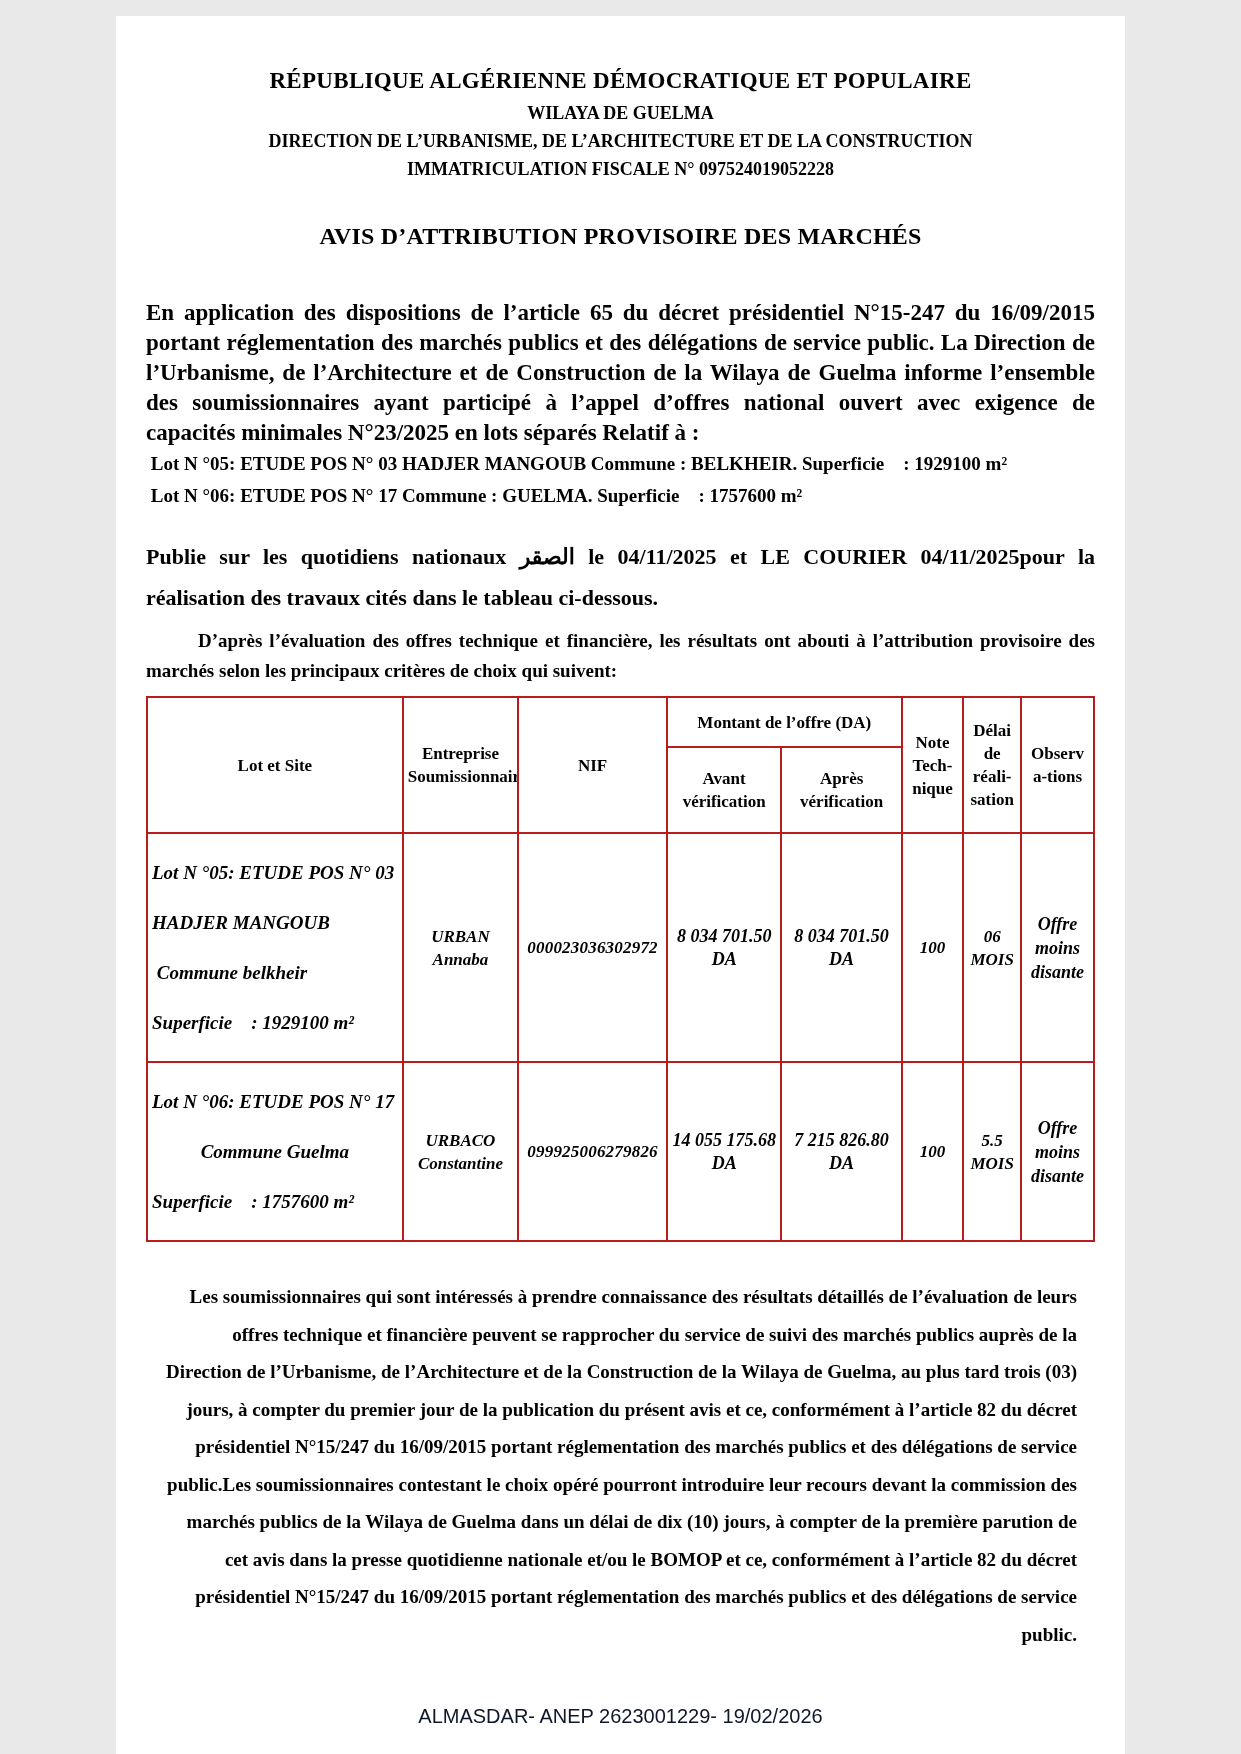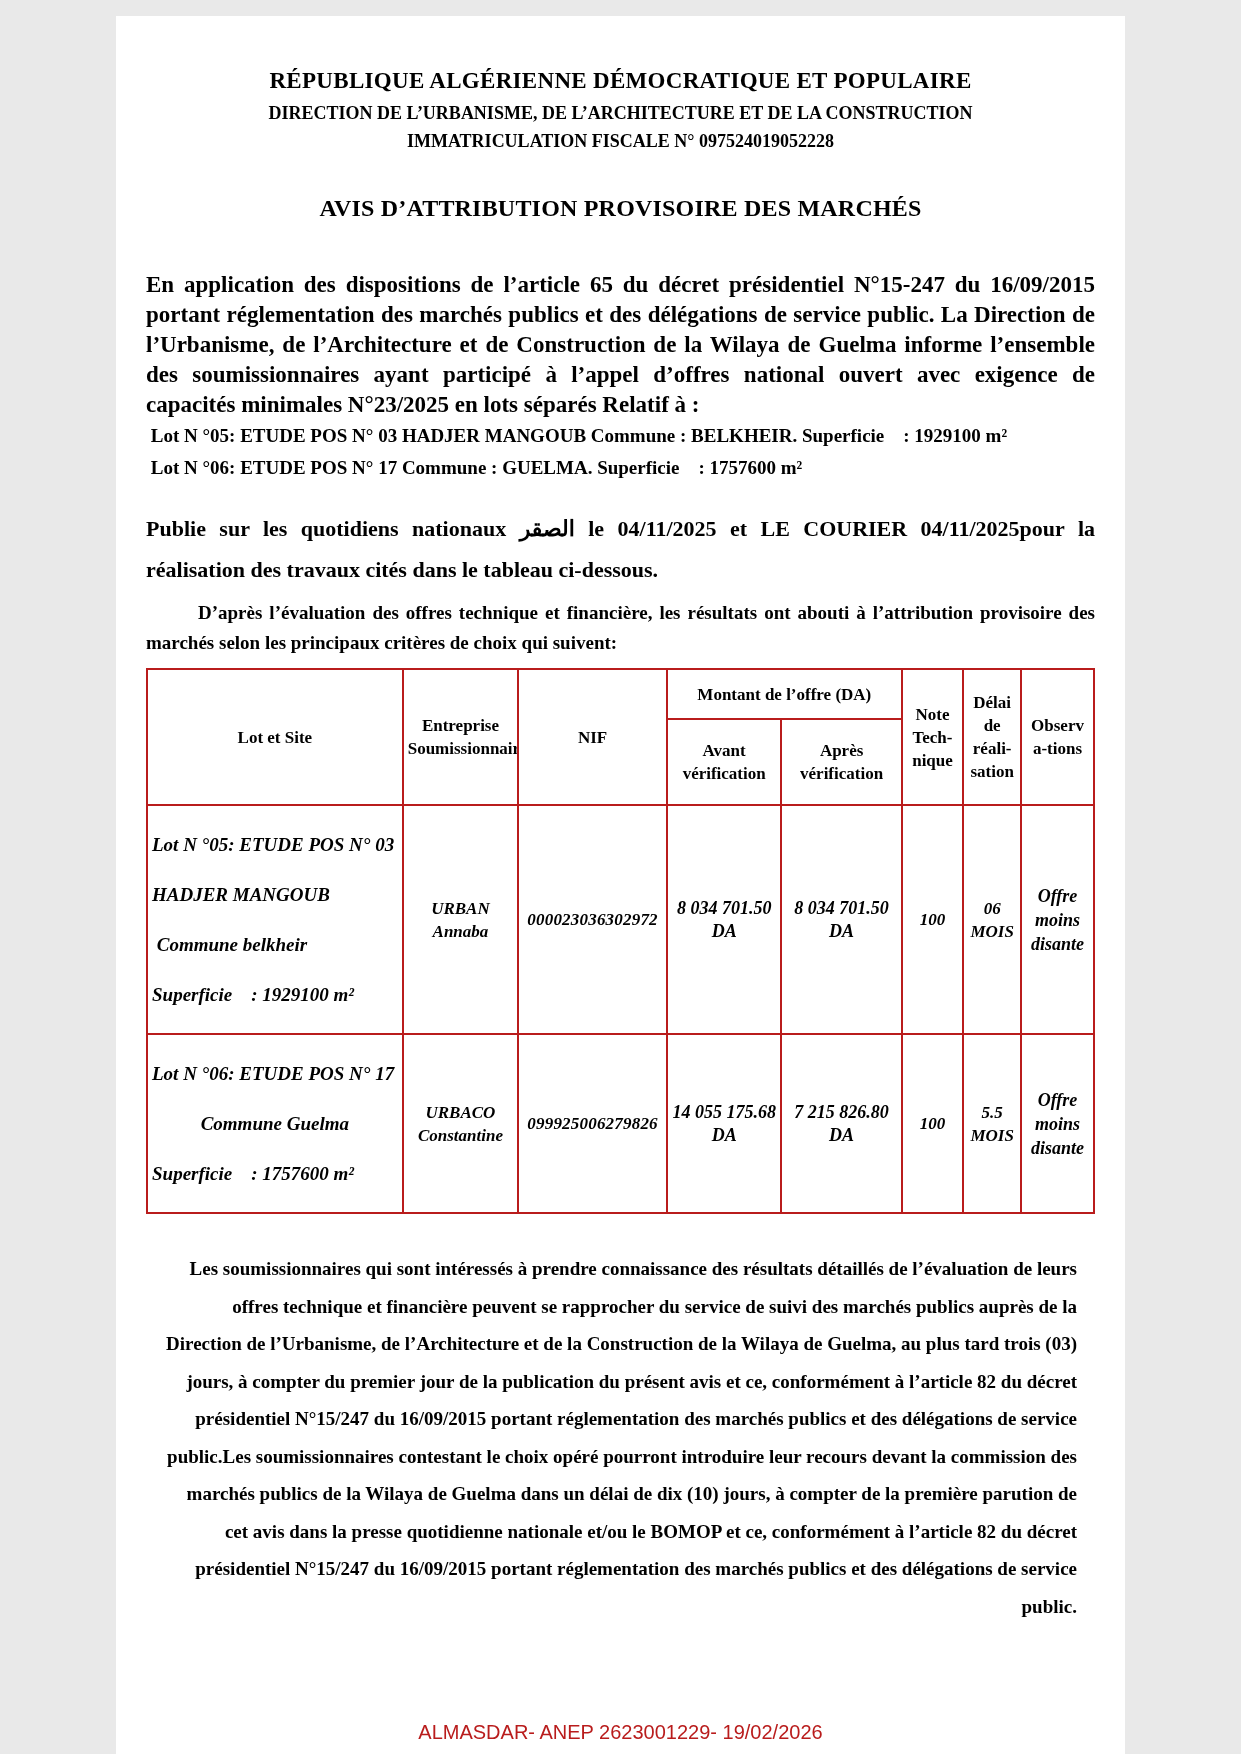--- a/index.html
+++ b/index.html
@@ -85,36 +85,37 @@
     padding: 0 18px;
     font-size: 19px;
     line-height: 37.5px;
     text-align: right;
     text-indent: 0;
   }
   
   .footer {
     position: absolute;
     left: 0;
-    bottom: 26px;
+    bottom: 42px;
     width: 100%;
     text-align: center;
     font-family: "Liberation Sans", "DejaVu Sans", sans-serif;
     font-weight: normal;
     font-size: 20px;
-    color: #b91c1c;
+    color: #0f172a;
   }
 </style>
 </head>
 <body>
 
 <div class="page">
 
   <div class="letterhead">
     <div class="lh-line1">RÉPUBLIQUE ALGÉRIENNE DÉMOCRATIQUE ET POPULAIRE</div>
+    <div class="lh-line2">WILAYA DE GUELMA</div>
     <div class="lh-line3">DIRECTION DE L’URBANISME, DE L’ARCHITECTURE ET DE LA CONSTRUCTION</div>
     <div class="lh-line4">IMMATRICULATION FISCALE N° 097524019052228</div>
   </div>
 
   <div class="doc-title">AVIS D’ATTRIBUTION PROVISOIRE DES MARCHÉS</div>
 
   <div class="intro">En application des dispositions de l’article 65 du décret présidentiel N°15-247 du 16/09/2015 portant réglementation des marchés publics et des délégations de service public. La Direction de l’Urbanisme, de l’Architecture et de Construction de la Wilaya de Guelma informe l’ensemble des soumissionnaires ayant participé à l’appel d’offres national ouvert avec exigence de capacités minimales N°23/2025 en lots séparés Relatif à :</div>
 
   <div class="lot-ref-line"> Lot N °05: ETUDE POS N° 03 HADJER MANGOUB Commune : BELKHEIR. Superficie    : 1929100 m²</div>
   <div class="lot-ref-line"> Lot N °06: ETUDE POS N° 17 Commune : GUELMA. Superficie    : 1757600 m²</div>

